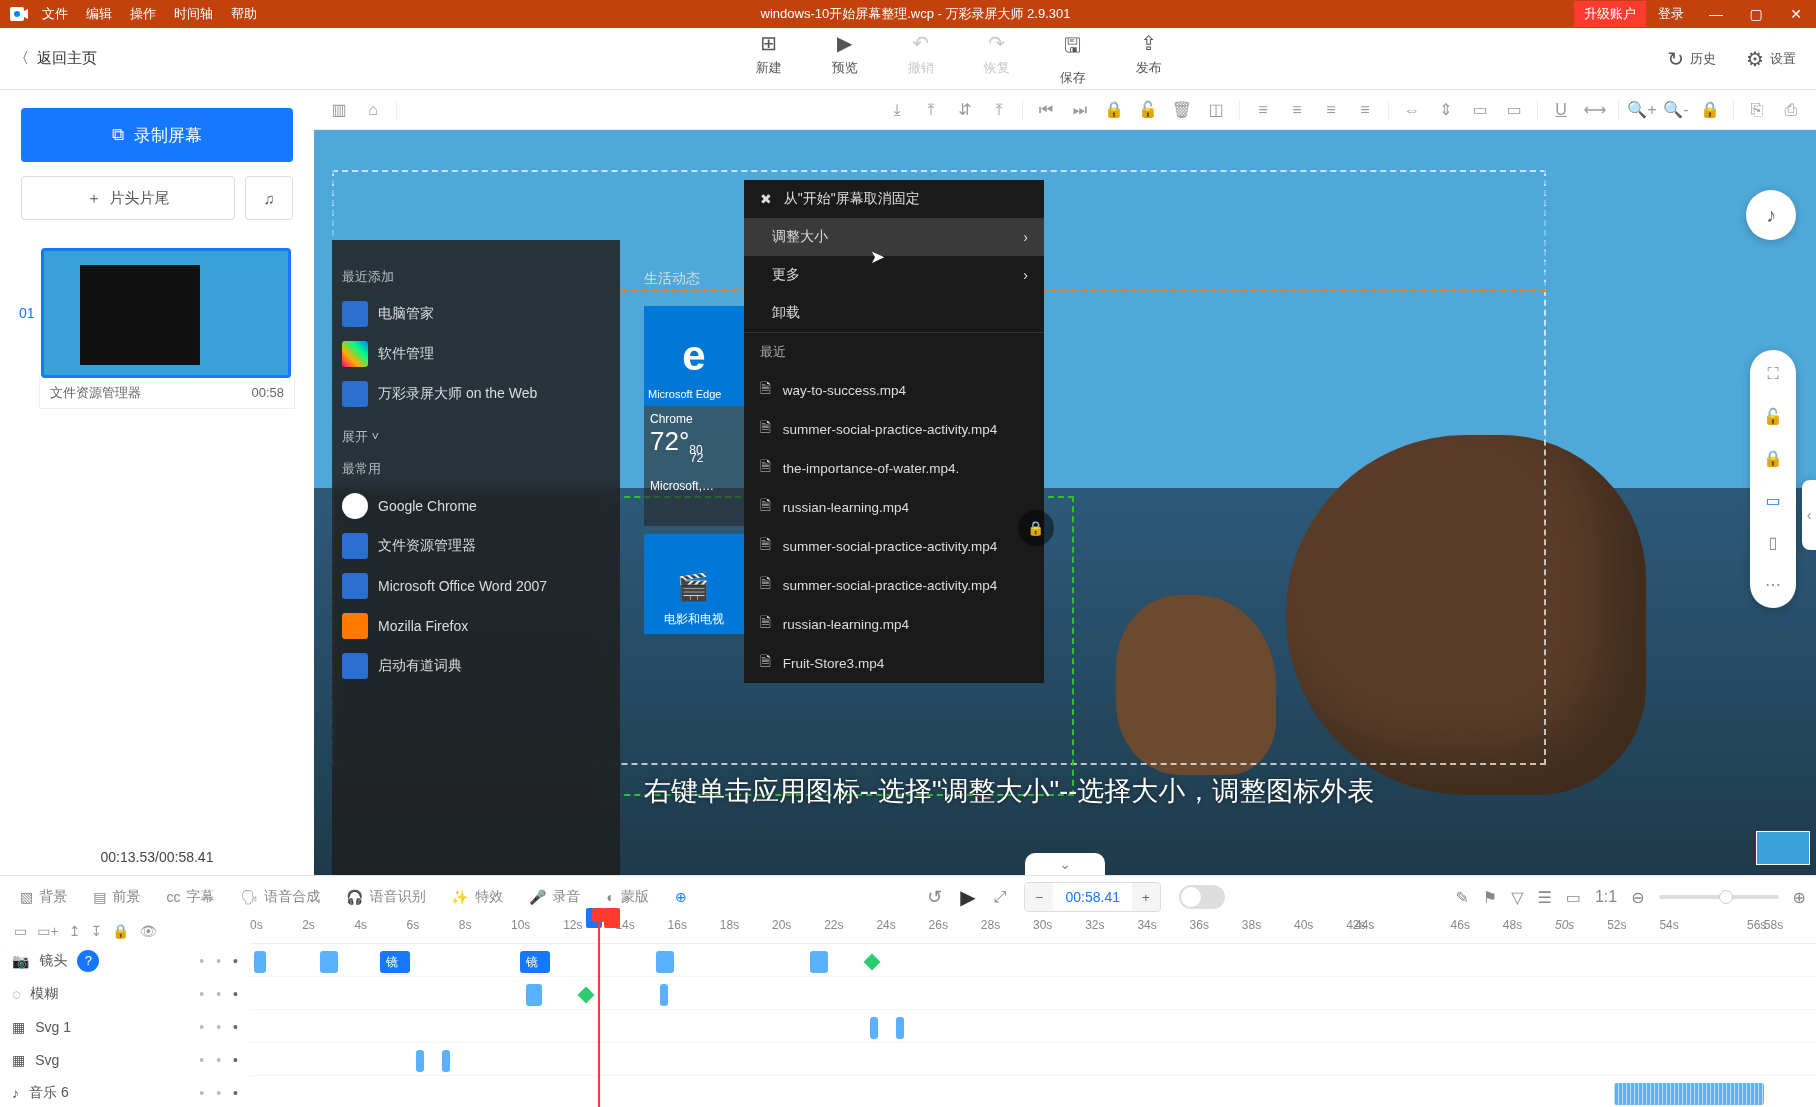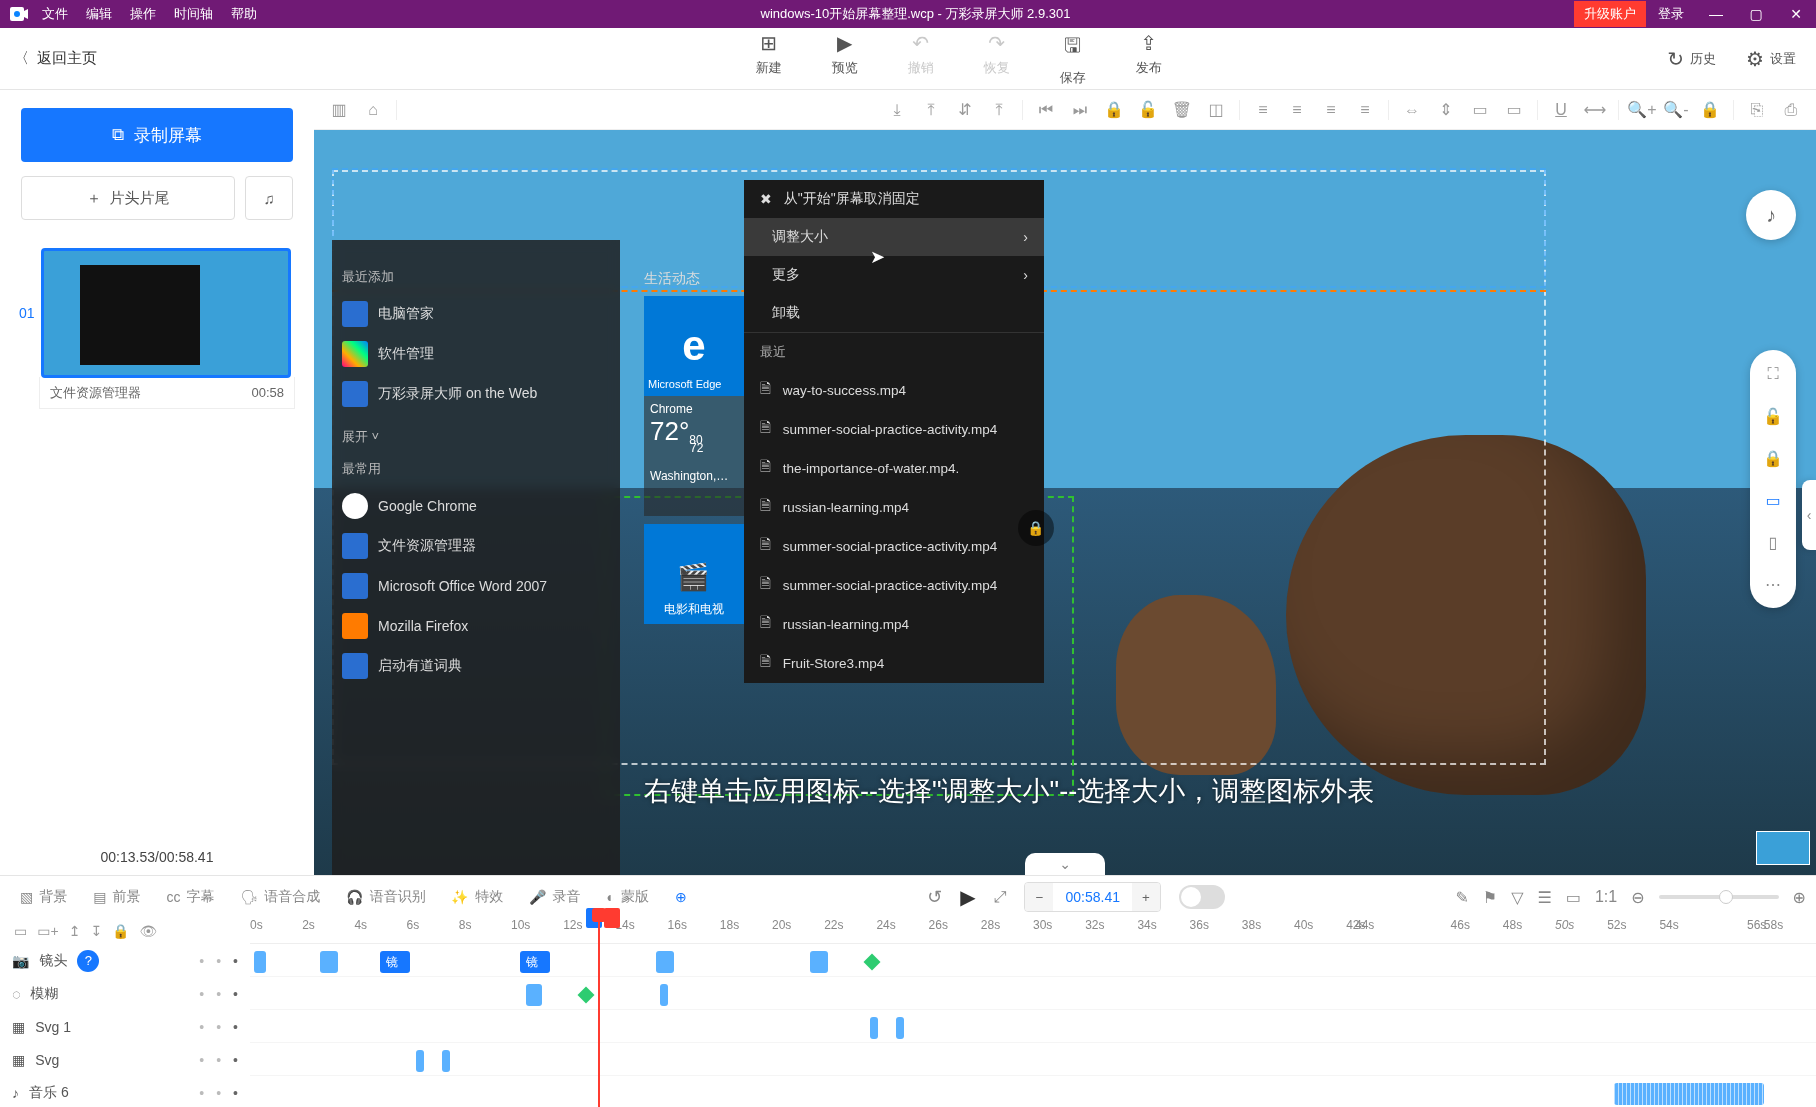--- a/index.html
+++ b/index.html
@@ -1,19 +1,19 @@
 <!DOCTYPE html>
 <html><head>
 <meta charset="utf-8">
 <style>
 * { margin: 0; padding: 0; box-sizing: border-box; font-family: "Microsoft YaHei", Arial, sans-serif; }
 body { width: 1816px; height: 1107px; background: #fff; overflow: hidden; font-size: 14px; color: #333; position: relative; transform-origin: top left; }
 
 
-.title-bar { height: 28px; background: #701a75; display: flex; align-items: center; color: #fff; font-size: 13px; }
+.title-bar { height: 28px; background: #c2410c; display: flex; align-items: center; color: #fff; font-size: 13px; }
 .title-bar .logo { width: 26px; height: 20px; margin-left: 6px; display:flex; align-items:center; justify-content:center;}
 .title-bar .menu { display: flex; gap: 18px; margin-left: 10px; }
 .title-bar .menu span { cursor: pointer; }
 .title-bar .title-text { flex: 1; text-align: center; color:#fff; }
 .title-bar .right { display: flex; align-items: center; }
 .title-bar .upgrade { background: #ff3b30; padding: 4px 10px; font-size: 13px; }
 .title-bar .login { padding: 0 12px; }
 .title-bar .winbtn { width: 40px; text-align: center; font-size: 14px; cursor:pointer; }
 
 
@@ -56,21 +56,21 @@
 .rock2{position:absolute; right:540px; bottom:100px; width:160px; height:180px; background:#6b4a30; border-radius:40% 50% 30% 40%;}
 .dashed-outer{position:absolute; left:18px; top:40px; right:270px; bottom:110px; border:2px dashed #fff; opacity:.7;}
 .dashed-orange{position:absolute; left:18px; top:160px; right:270px; height:2px; border-top:2px dashed #ff7a00;}
 .dashed-green{position:absolute; left:290px; top:366px; width:470px; height:300px; border:2px dashed #30c030;}
 .dashed-blue{position:absolute; left:18px; top:38px; right:270px; height:120px; border:2px dashed #3da6ff; opacity:.6;}
 .start-panel{position:absolute; left:18px; top:110px; width:288px; bottom:0; background:rgba(30,30,30,.85); backdrop-filter:blur(6px); color:#e0e0e0; font-size:14px; padding:14px 10px;}
 .start-panel .section{color:#bbb; margin-top:14px; margin-bottom:8px; font-size:13px;}
 .start-panel .row{display:flex; align-items:center; gap:10px; padding:7px 0; color:#ddd;}
 .start-panel .row .sq{width:26px;height:26px;border-radius:3px;background:#2a6ed0;}
 .live-tiles{position:absolute; left:330px; top:140px; width:148px;}
-.live-section-title{color:#ddd; font-size:14px; margin-bottom:8px;}
+.live-section-title{color:#ddd; font-size:14px; margin-bottom:18px;}
 .tile-edge{width:100px;height:100px;background:#0078d7;display:flex;flex-direction:column;align-items:center;justify-content:center;gap:6px;color:#fff;font-size:42px;}
 .tile-edge-label{font-size:11px;color:#fff;}
 .weather-tile{width:100px; height:120px; background:rgba(40,40,40,.6); margin-top:6px; padding:6px; color:#fff; font-size:12px;}
 .video-tile{width:100px;height:100px;background:#0078d7; margin-top:8px;display:flex;flex-direction:column;align-items:center;justify-content:flex-end;color:#fff;font-size:12px;padding-bottom:6px;}
 .context-menu{position:absolute; left:430px; top:50px; width:300px; background:#1a1a1a; color:#ddd; font-size:14px;}
 .context-menu .cm-item{display:flex;align-items:center;justify-content:space-between;padding:10px 16px;}
 .context-menu .cm-item.hover{background:#3a3a3a;}
 .context-menu .cm-item .l{display:flex;align-items:center;gap:12px;}
 .context-menu .divider{height:1px;background:#333;}
 .context-menu .cm-head{padding:10px 16px;color:#aaa;font-size:13px;}
@@ -317,21 +317,21 @@
             <span style="font-weight:bold">e</span>
           </div>
         <div class="tile-edge-label" style="margin-top:-18px;padding-left:4px">Microsoft Edge</div>
         <div class="weather-tile">
           <div>Chrome</div>
           <div style="display:flex;align-items:flex-end">
               <span style="font-size:26px">72°</span>
               <span>80</span>
             </div>
           <div style="margin-left:40px;margin-top:-6px">72</div>
-          <div style="margin-top:14px">Washington,…</div>
+          <div style="margin-top:14px">Microsoft,…</div>
         </div>
         <div class="video-tile">
           <span style="font-size:26px;margin-bottom:8px">🎬</span>
           <span>电影和电视</span>
         </div>
       </div>
 
       <div class="context-menu">
         <div class="cm-item">
             <span class="l">

